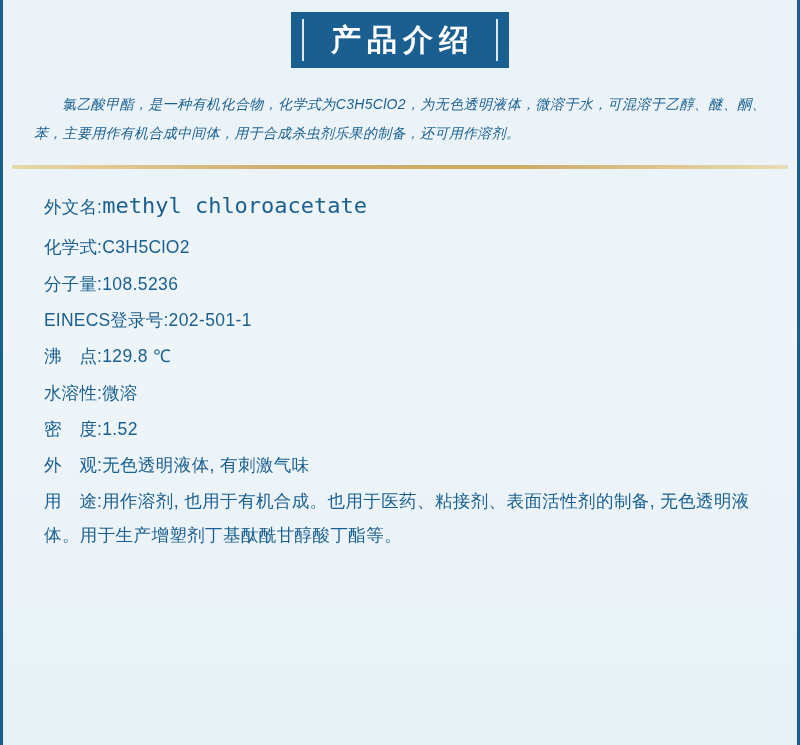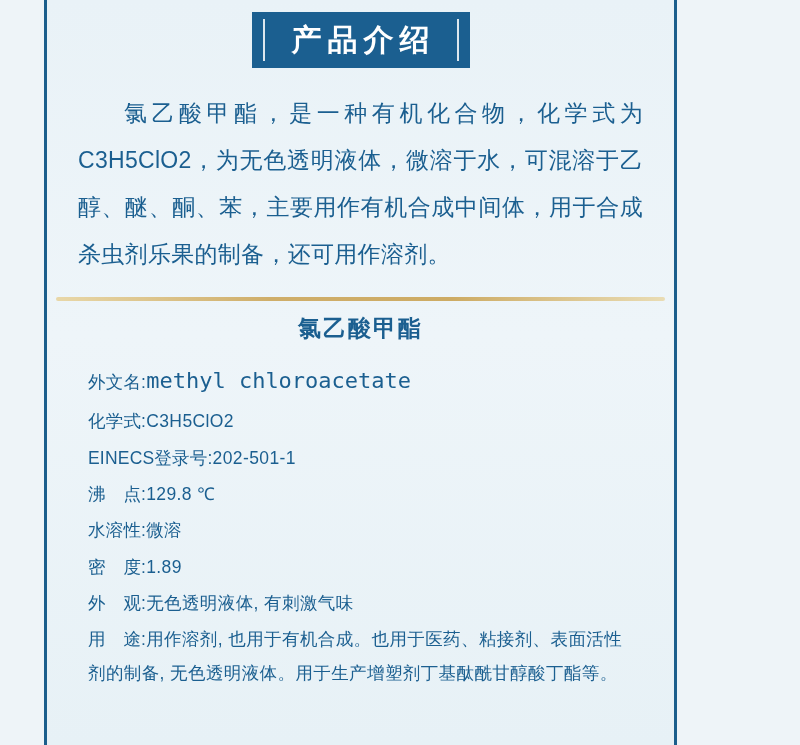--- a/index.html
+++ b/index.html
@@ -8,25 +8,24 @@
   }
   body {
     width: 800px;
     height: 745px;
     background: #eef4f8;
     font-family: "Liberation Sans", sans-serif;
     overflow: hidden;
   }
   .page {
     position: relative;
-    width: 633px;
+    width: 800px;
     height: 745px;
     box-sizing: border-box;
     background: linear-gradient(to bottom, #e9f2f7 0%, #eef5f9 45%, #e7f1f6 100%);
-    margin-left: 44px;
   }
   
   .edge {
     position: absolute;
     top: 0;
     width: 3px;
     height: 745px;
     background: #1b5e8c;
   }
   .edge.left { left: 0; }
@@ -57,26 +56,27 @@
     width: 2px;
     background: #ffffff;
     opacity: .85;
   }
   .title-banner::before { left: 11px; }
   .title-banner::after { right: 11px; }
 
   
   .intro {
     margin: 22px 34px 0 34px;
-    font-size: 23px;
+    font-size: 14px;
     line-height: 2.05;
     color: #1b5f90;
     text-align: justify;
     text-indent: 2em;
     letter-spacing: .3px;
+    font-style: italic;
   }
 
   
   .divider {
     margin: 18px 12px 0 12px;
     height: 4px;
     background: linear-gradient(to right, #e8d7a8 0%, #cfae6a 35%, #cdab64 65%, #e9dcb4 100%);
     border-radius: 2px;
   }
 
@@ -128,49 +128,51 @@
   <div class="edge right"></div>
 
   <div class="title-wrap">
     <div class="title-banner">产品介绍</div>
   </div>
 
   <p class="intro">氯乙酸甲酯，是一种有机化合物，化学式为C3H5ClO2，为无色透明液体，微溶于水，可混溶于乙醇、醚、酮、苯，主要用作有机合成中间体，用于合成杀虫剂乐果的制备，还可用作溶剂。</p>
 
   <div class="divider"></div>
 
-  <div class="sub-heading">氯乙酸甲酯</div>
 
   <div class="specs">
 
     <div class="spec-row">
       <span class="spec-label">外文名:</span><span class="spec-value mono">methyl chloroacetate</span>
     </div>
 
     <div class="spec-row">
       <span class="spec-label">化学式:</span><span class="spec-value">C3H5ClO2</span>
     </div>
 
+    <div class="spec-row">
+      <span class="spec-label">分子量:</span><span class="spec-value">108.5236</span>
+    </div>
 
 
     <div class="spec-row">
       <span class="spec-label">EINECS登录号:</span><span class="spec-value">202-501-1</span>
     </div>
 
 
     <div class="spec-row">
       <span class="spec-label">沸　点:</span><span class="spec-value">129.8 ℃</span>
     </div>
 
     <div class="spec-row">
       <span class="spec-label">水溶性:</span><span class="spec-value">微溶</span>
     </div>
 
     <div class="spec-row">
-      <span class="spec-label">密　度:</span><span class="spec-value">1.89</span>
+      <span class="spec-label">密　度:</span><span class="spec-value">1.52</span>
     </div>
 
     <div class="spec-row">
       <span class="spec-label">外　观:</span><span class="spec-value">无色透明液体, 有刺激气味</span>
     </div>
 
 
     <div class="spec-row wrap">
       <span class="spec-label">用　途:</span><span class="spec-value">用作溶剂, 也用于有机合成。也用于医药、粘接剂、表面活性剂的制备, 无色透明液体。用于生产增塑剂丁基酞酰甘醇酸丁酯等。</span>
     </div>

